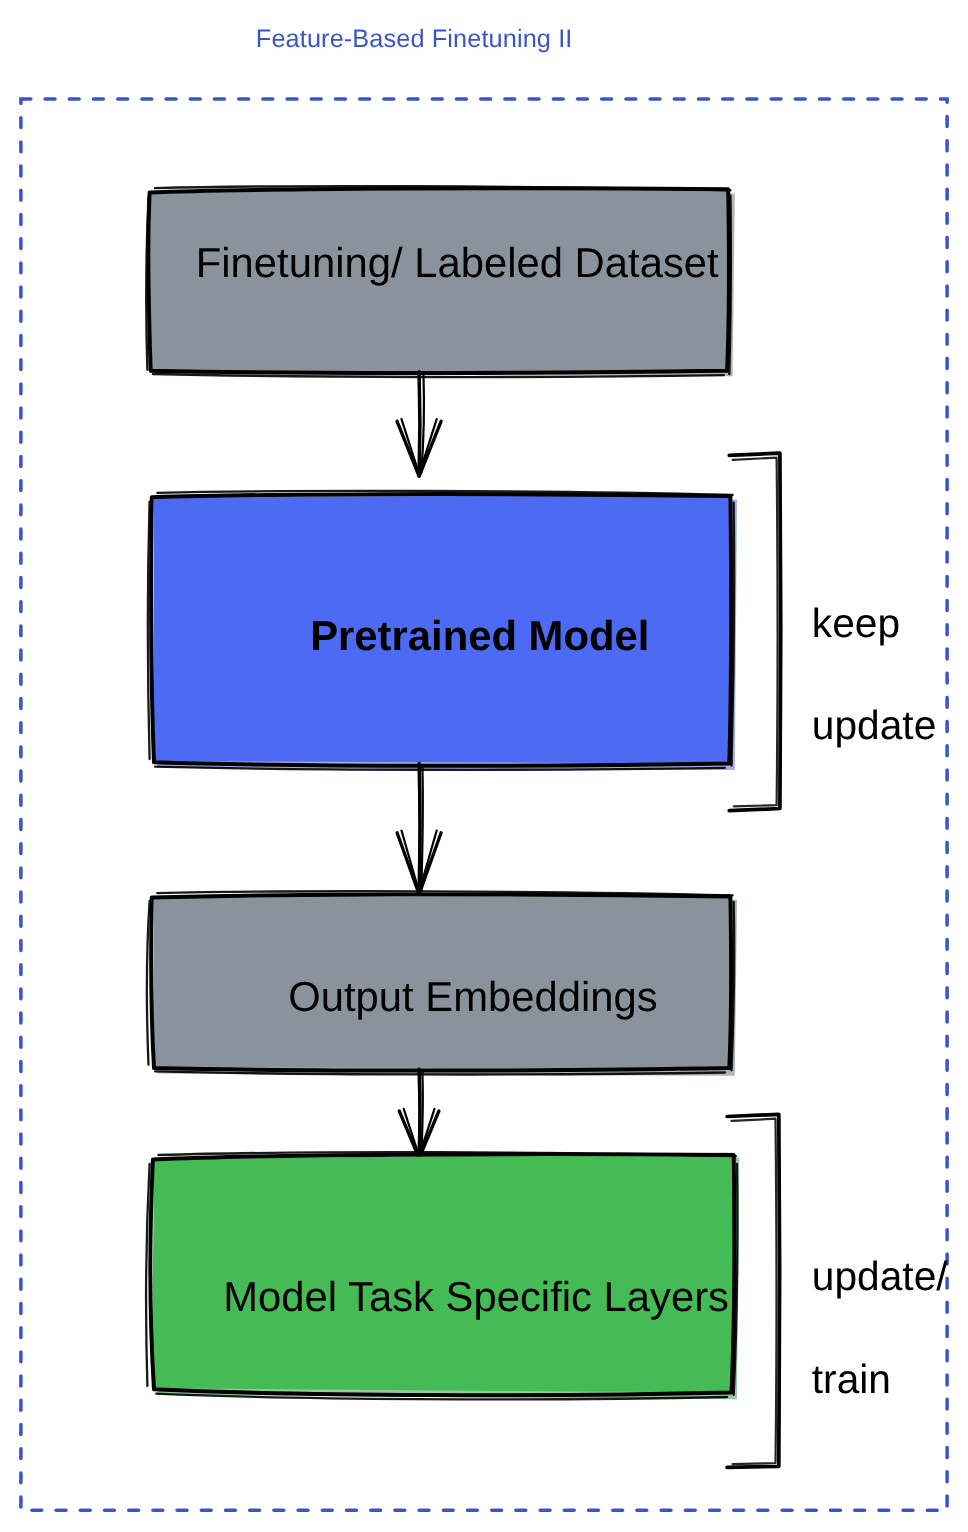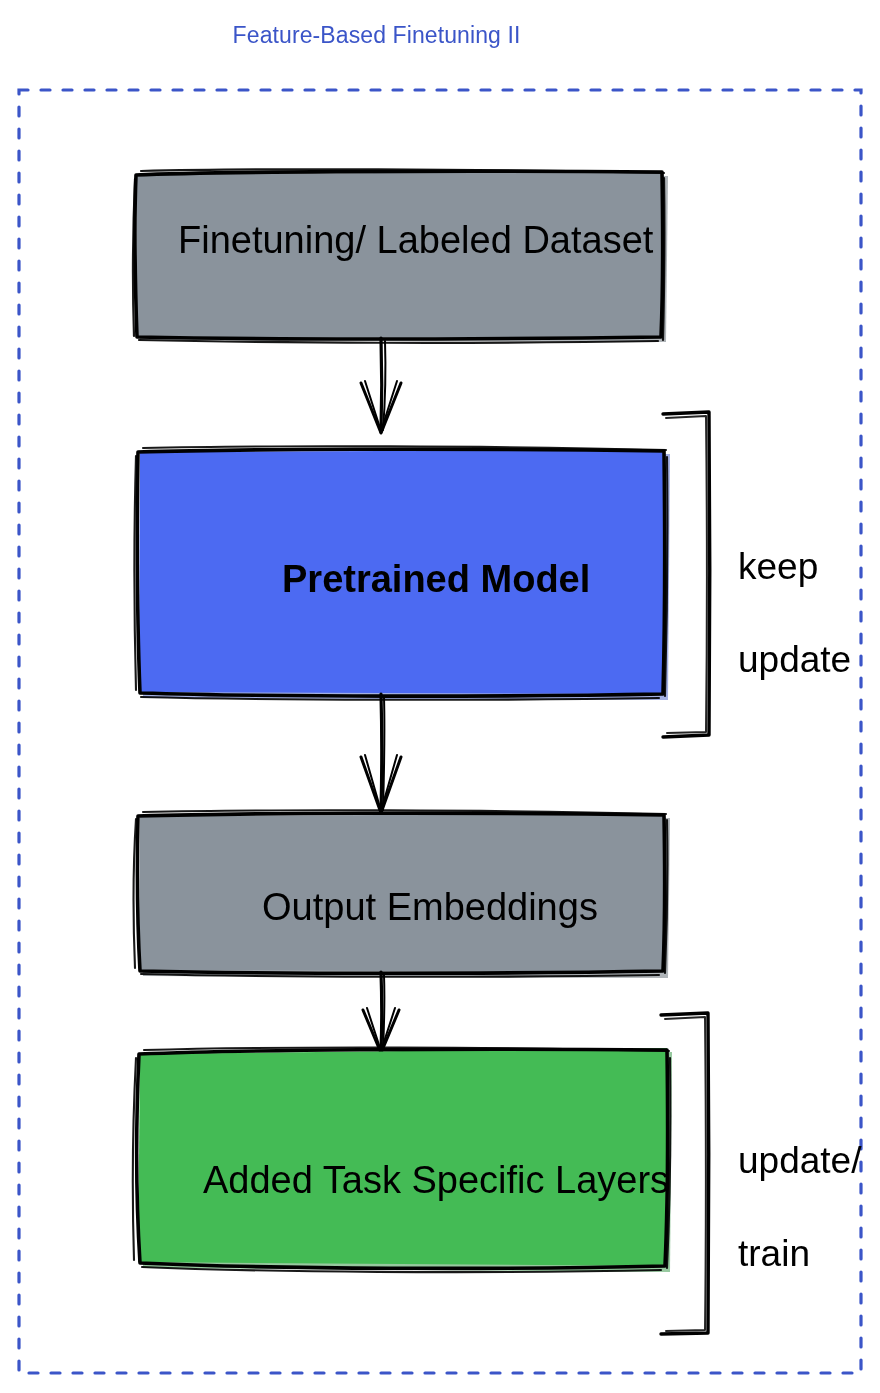--- a/index.html
+++ b/index.html
@@ -130,21 +130,21 @@
   </g>
 
 </svg>
 
 <div class="node-label" style="left:178px; top:219px;">Finetuning/ Labeled Dataset</div>
 
 <div class="node-label" style="left:282px; top:558px;font-weight:bold;">Pretrained Model</div>
 
 <div class="node-label" style="left:262px; top:886px;">Output Embeddings</div>
 
-<div class="node-label" style="left:203px; top:1159px;">Added Task Specific Layers</div>
+<div class="node-label" style="left:203px; top:1159px;">Model Task Specific Layers</div>
 
 <div class="bracket-label" style="left:738px; top:498px;">
   <div>keep</div>
   <div>update</div>
 </div>
 
 <div class="bracket-label" style="left:738px; top:1092px;">
   <div>update/</div>
   <div>train</div>
 </div>

